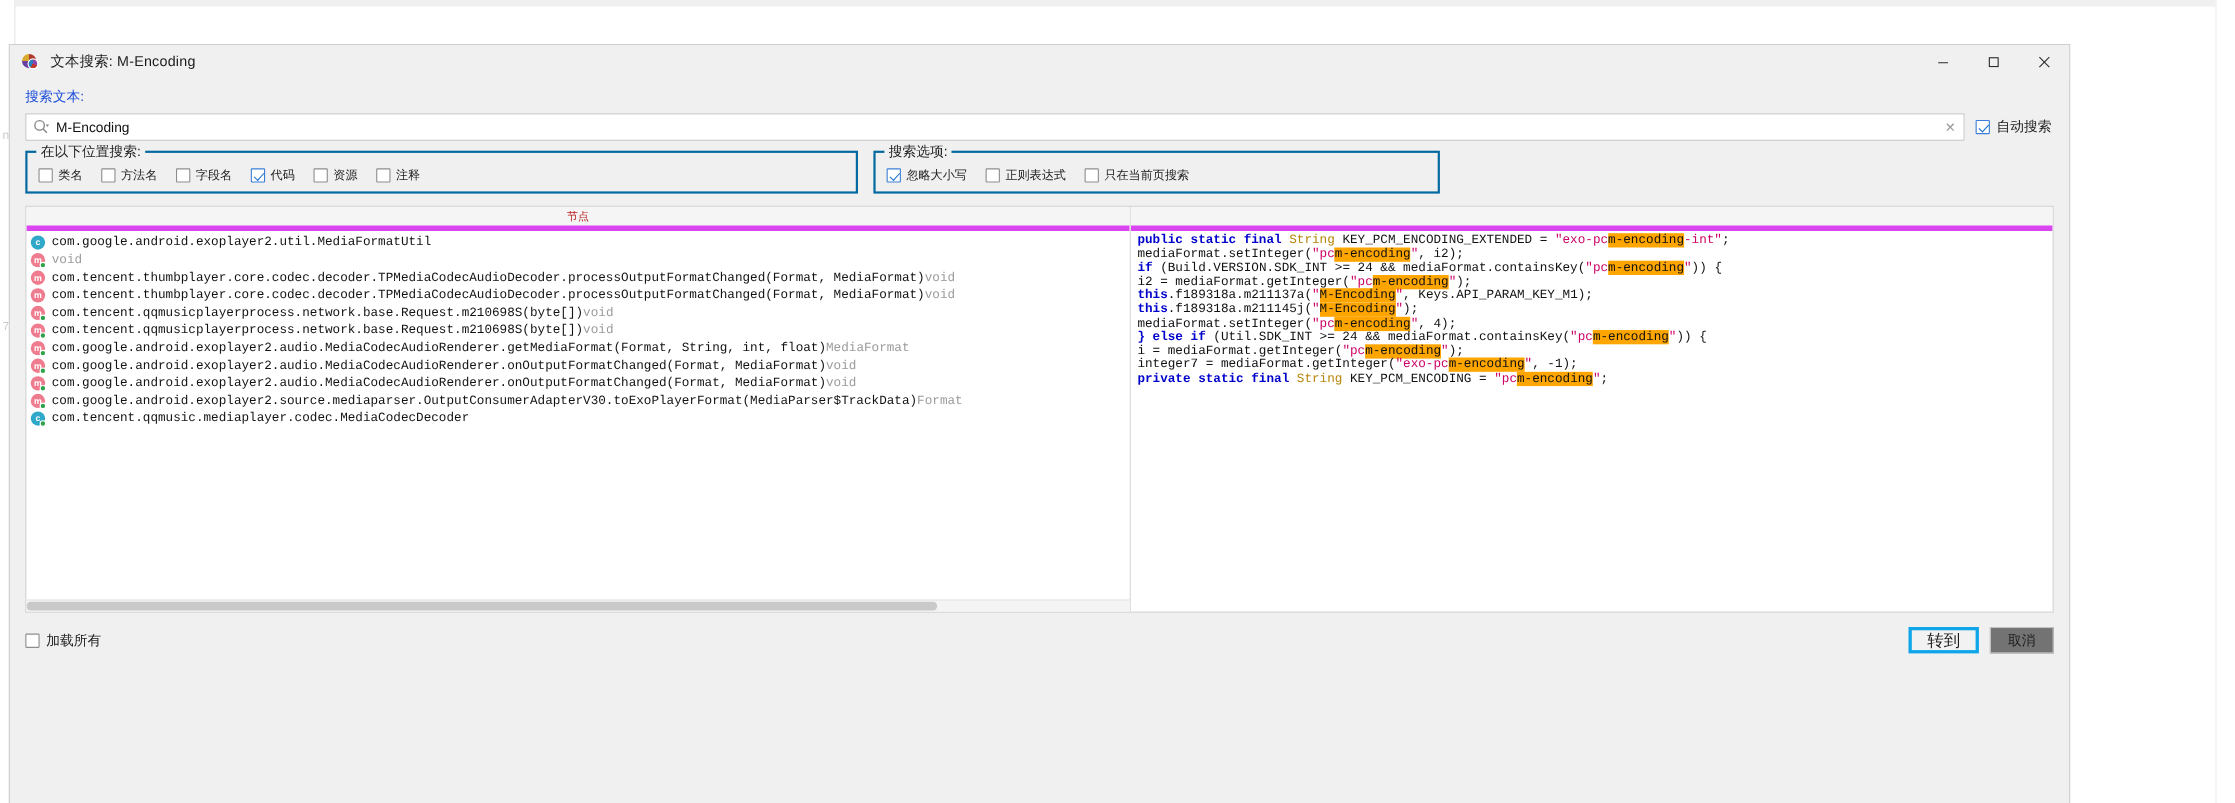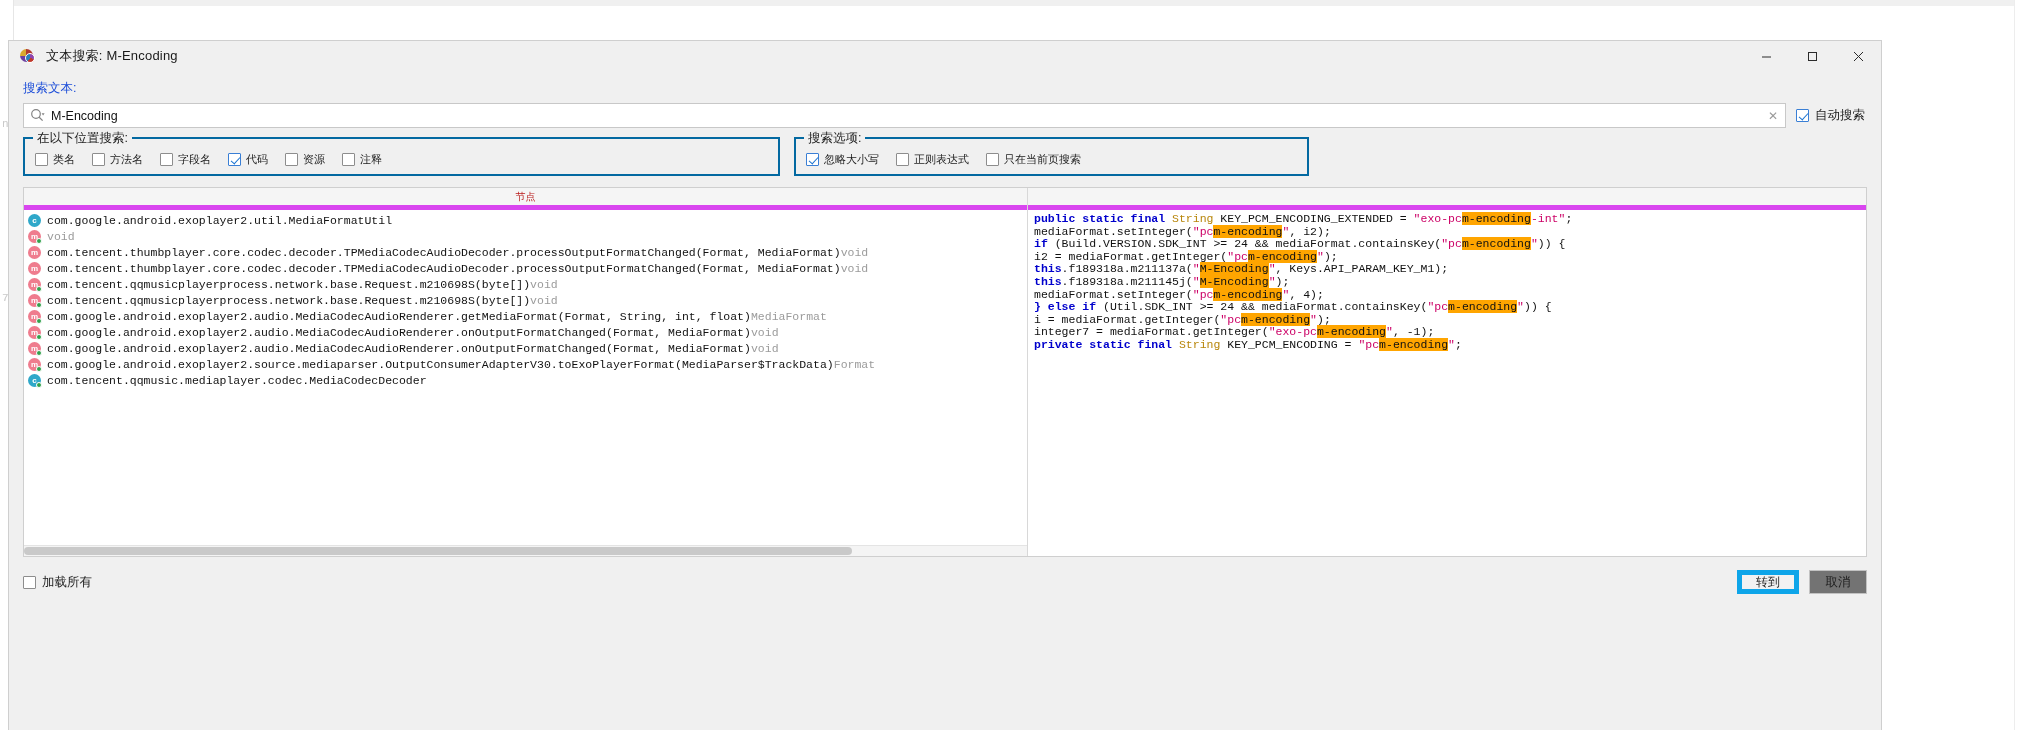--- a/index.html
+++ b/index.html
@@ -140,22 +140,22 @@
     border:1px solid #c2c2c2; background:#f2f2f2;
     font-size:12.5px; color:#1d1d1d; display:flex; align-items:center; justify-content:center;
   }
   .btn.disabled { color:#a6a6a6; border-color:#dadada; background:#f5f5f5; }
   .found-text { font-size:12.5px; color:#1d1d1d; margin-left:14px; }
   .spacer { flex:1 1 auto; }
 
   .btm2 { display:flex; align-items:center; margin-top:12px; height:26px; }
   .keep-win { display:flex; align-items:center; gap:6px; font-size:12.5px; color:#1d1d1d; }
   .btn-primary {
-    height:24px; min-width:58px; padding:0 14px; border:5px solid #0ea5e9; background:#f2f2f2;
-    font-size:12px; color:#1d1d1d; display:flex; align-items:center; justify-content:center;
+    height:24px; min-width:58px; padding:0 14px; border:3px solid #0ea5e9; background:#f2f2f2;
+    font-size:15px; color:#1d1d1d; display:flex; align-items:center; justify-content:center;
   }
   .btn-plain {
     height:24px; min-width:58px; padding:0 14px; border:1px solid #c2c2c2; background:#737373;
     font-size:12.5px; color:#1d1d1d; display:flex; align-items:center; justify-content:center; margin-left:10px;
   }
 </style>
 </head>
 <body>
 
 <div id="root">

